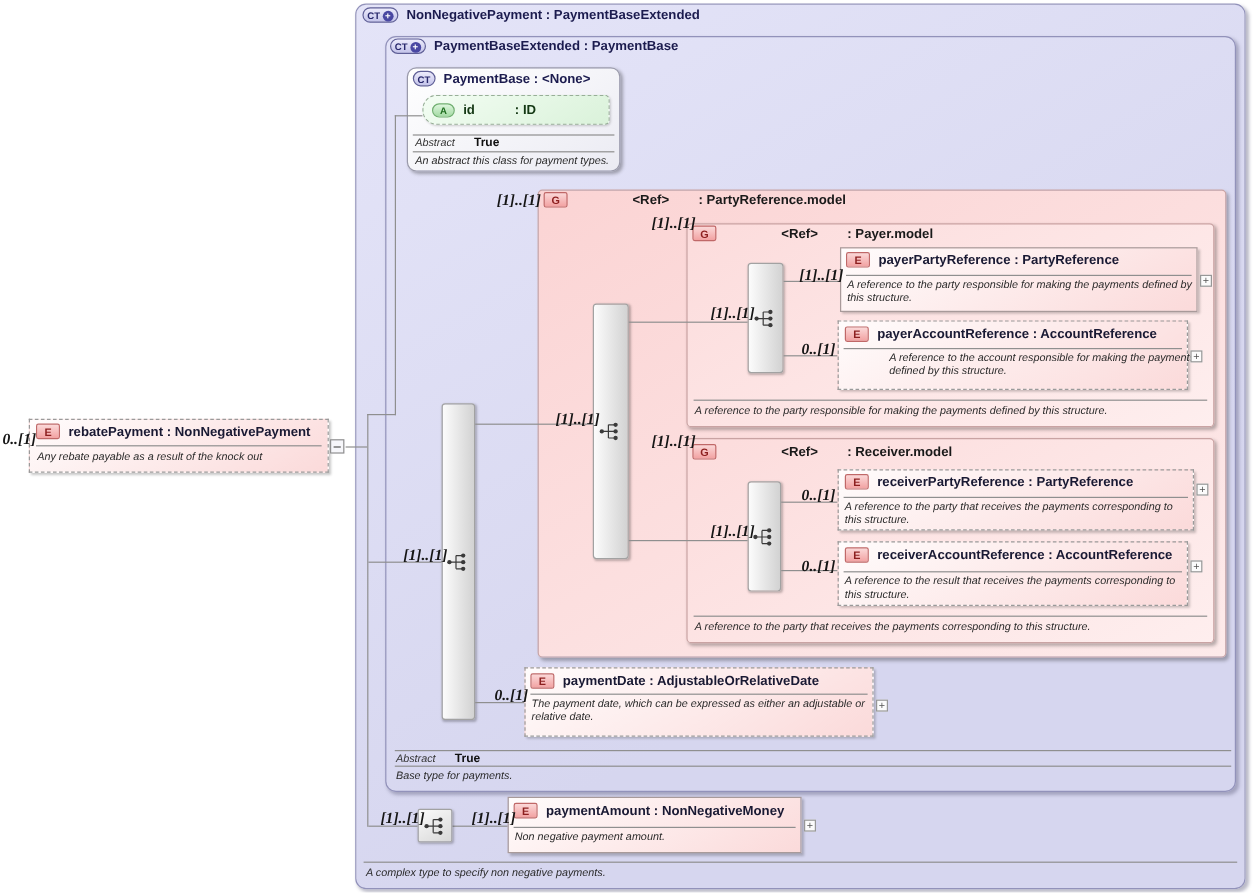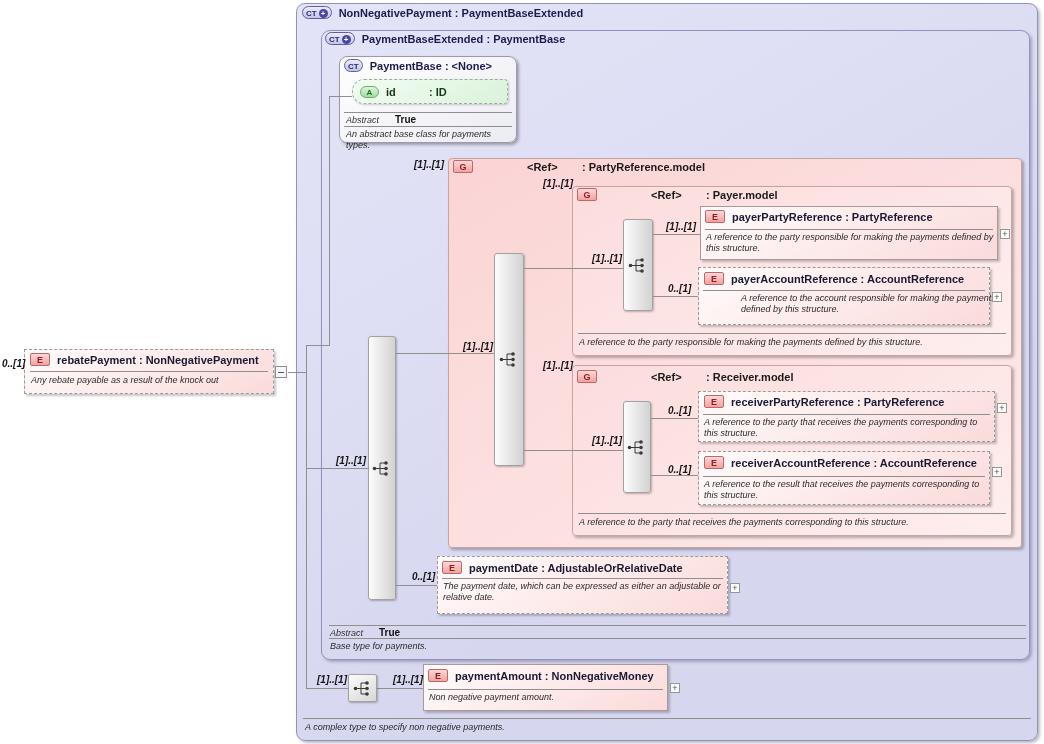--- a/index.html
+++ b/index.html
@@ -38,21 +38,21 @@
   .ic-ge{width:20px;height:13px;border:1px solid #c06868;border-radius:2px;
       background:linear-gradient(#fbd8d8,#f2a2a2);color:#8c1f1f;font-size:9px;}
   .ic-a{width:19px;height:12px;border:1px solid #6fae6f;border-radius:7px;
       background:linear-gradient(#dcf6dc,#a4da a4);background:linear-gradient(#dcf6dc,#a4daa4);
       color:#1f6e1f;font-size:8px;}
   .sep{position:absolute;height:1px;background:#8f8f8f;}
   .desc{position:absolute;font-style:italic;font-size:9px;line-height:10.5px;color:#2a2a2a;}
   .abs-row{position:absolute;display:flex;gap:16px;font-size:9px;align-items:baseline;}
   .abs-label{font-style:italic;color:#333;}
   .abs-value{font-weight:bold;color:#111;font-size:10px;}
-  .card{position:absolute;font-size:10px;font-style:italic;font-weight:bold;color:#151515;white-space:nowrap;}
+  .card{position:absolute;font-size:13px;font-style:italic;font-weight:bold;color:#151515;white-space:nowrap;font-family:Liberation Serif, serif;}
   .line{position:absolute;background:#8f8f8f;}
   .plusbtn{position:absolute;width:10px;height:10px;border:1px solid #979797;background:#fbfbfb;
       color:#555;font-size:9px;line-height:8px;text-align:center;box-sizing:border-box;cursor:pointer;}
   .collapser{position:absolute;width:12px;height:12px;border:1px solid #8f8f8f;background:#f6f6fa;box-sizing:border-box;}
   .collapser::after{content:"";position:absolute;left:2px;right:2px;top:5px;height:1px;background:#555;}
   svg.seq{display:block;}
 </style>
 </head>
 <body>
 
@@ -269,21 +269,21 @@
   <div class="sep" style="left:703px;top:414px;width:287px;"></div>
   <div class="sep" style="left:703px;top:476px;width:282px;"></div>
   <div class="sep" style="left:578px;top:513px;width:428px;"></div>
   <div class="sep" style="left:442px;top:578px;width:281px;"></div>
   <div class="sep" style="left:329px;top:625px;width:697px;"></div>
   <div class="sep" style="left:329px;top:638px;width:697px;"></div>
   <div class="sep" style="left:428px;top:689px;width:235px;"></div>
   <div class="sep" style="left:303px;top:718px;width:728px;"></div>
 
   <div class="desc" style="left:31px;top:375px;width:240px;">Any rebate payable as a result of the knock out</div>
-  <div class="desc" style="left:346px;top:129px;width:170px;">An abstract base class for payments types.</div>
+  <div class="desc" style="left:346px;top:129px;width:170px;">An abstract this class for payment types.</div>
   <div class="desc" style="left:706px;top:232px;width:288px;">A reference to the party responsible for making the payments defined by this structure.</div>
   <div class="desc" style="left:741px;top:293px;width:283px;">A reference to the account responsible for making the payments defined by this structure.</div>
   <div class="desc" style="left:579px;top:337px;width:428px;">A reference to the party responsible for making the payments defined by this structure.</div>
   <div class="desc" style="left:704px;top:417px;width:288px;">A reference to the party that receives the payments corresponding to this structure.</div>
   <div class="desc" style="left:704px;top:479px;width:281px;">A reference to the result that receives the payments corresponding to this structure.</div>
   <div class="desc" style="left:579px;top:517px;width:428px;">A reference to the party that receives the payments corresponding to this structure.</div>
   <div class="desc" style="left:443px;top:581px;width:280px;">The payment date, which can be expressed as either an adjustable or relative date.</div>
   <div class="desc" style="left:429px;top:692px;width:230px;">Non negative payment amount.</div>
   <div class="desc" style="left:305px;top:722px;width:720px;">A complex type to specify non negative payments.</div>
 

